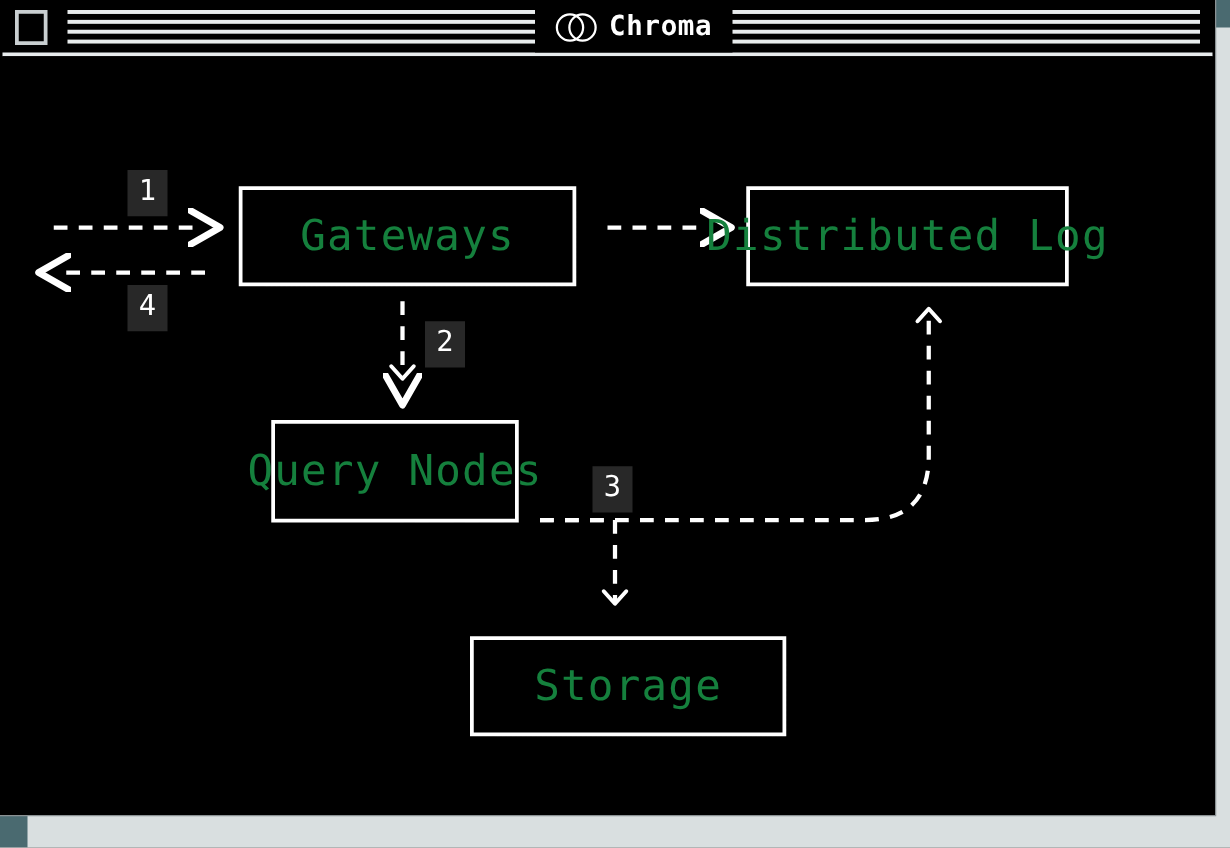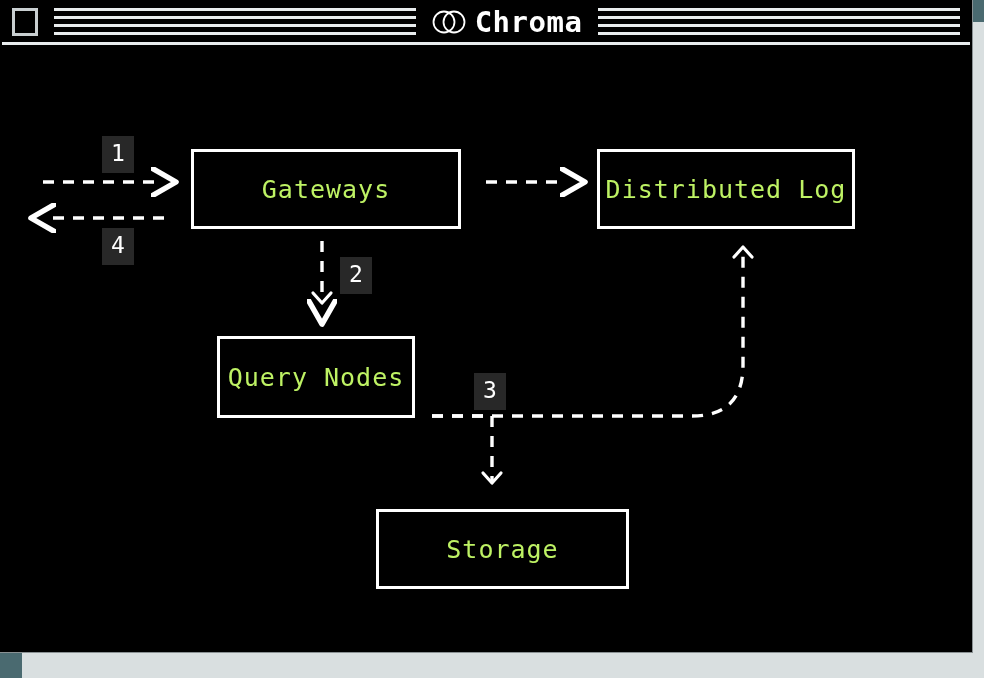--- a/index.html
+++ b/index.html
@@ -82,21 +82,21 @@
     gap: 9px;
     padding: 0 16px;
     background: #000000;
     height: 100%;
   }
 
   #logo-icon { display: block; flex: 0 0 auto; }
 
   #window-title {
     color: #ffffff;
-    font-size: 29px;
+    font-size: 22px;
     font-weight: bold;
     letter-spacing: 0.5px;
     line-height: 1;
     white-space: nowrap;
     font-family: "DejaVu Sans Mono", "Liberation Mono", monospace;
   }
 
   
   #canvas {
     position: relative;
@@ -138,22 +138,22 @@
     width: 100%;
     height: 100%;
     box-sizing: border-box;
     background: #000000;
     border: 3px solid #ffffff;
     display: flex;
     align-items: center;
     justify-content: center;
   }
   .node-label {
-    color: #bef264;
-    font-size: 25px;
+    color: #15803d;
+    font-size: 34px;
     letter-spacing: 1px;
     white-space: nowrap;
     font-family: "DejaVu Sans Mono", "Liberation Mono", monospace;
   }
 
   #node-gateways        { left: 189px; top: 104px;  width: 270px; height: 80px; }
   #node-distributed-log { left: 595px; top: 104px;  width: 258px; height: 80px; }
   #node-query-nodes     { left: 215px; top: 291px;  width: 198px; height: 82px; }
   #node-storage         { left: 374px; top: 464px;  width: 253px; height: 80px; }
 

